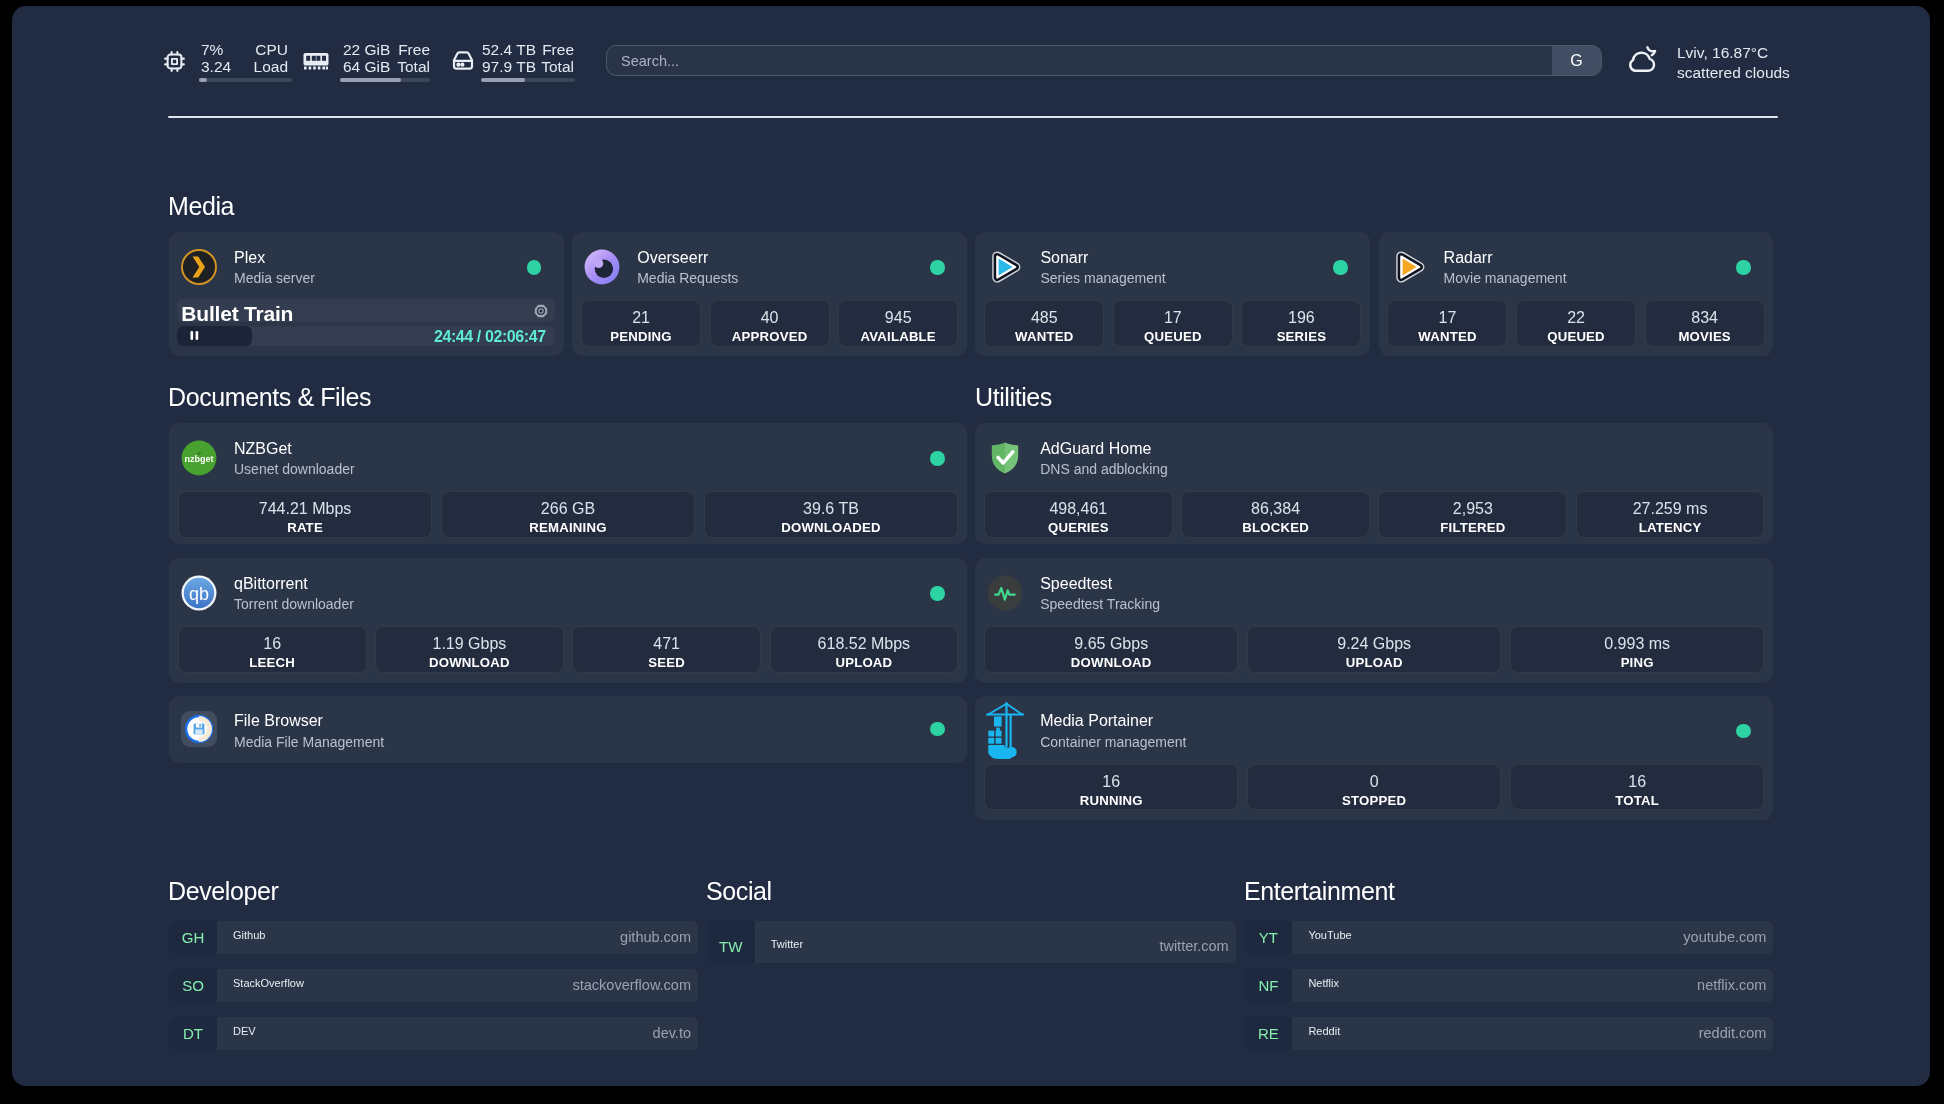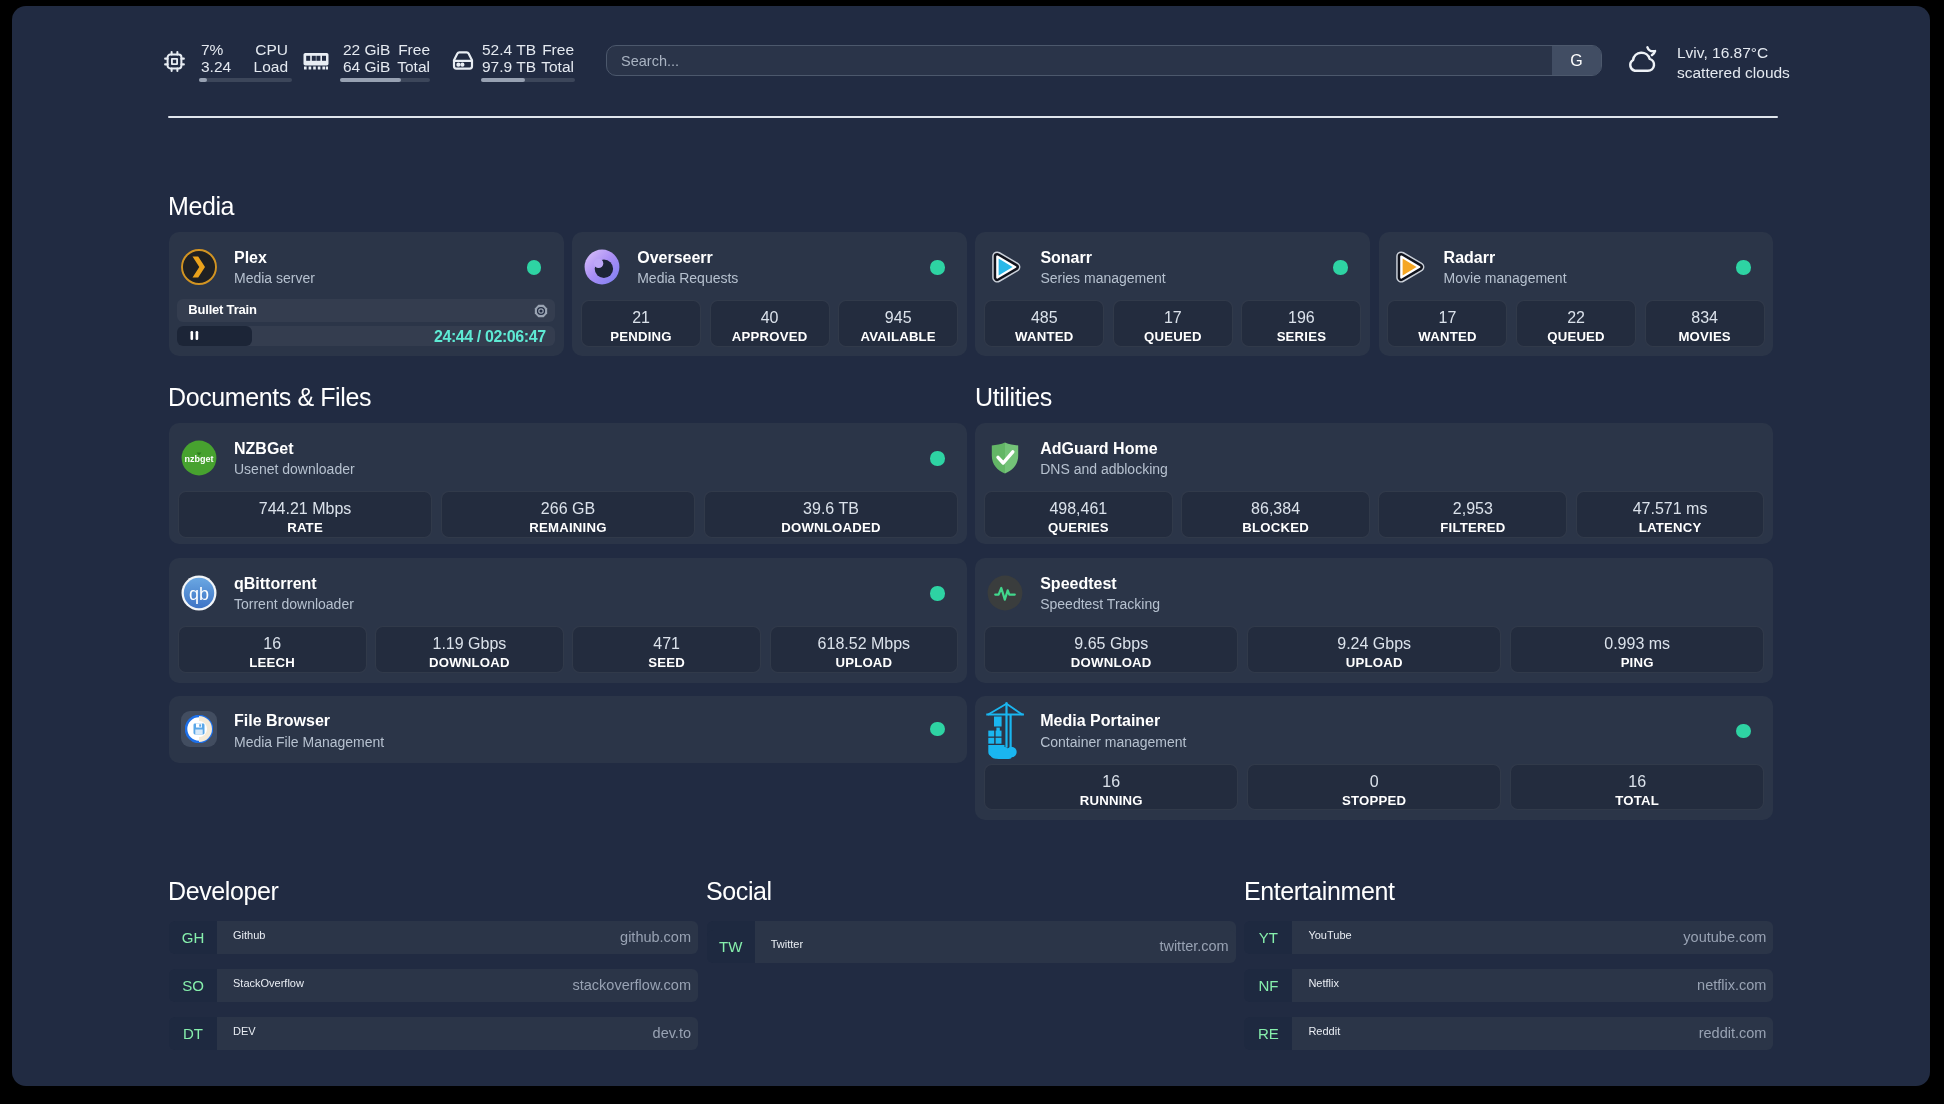--- a/index.html
+++ b/index.html
@@ -27,35 +27,35 @@
 
   .sep { position:absolute; left:156px; top:109.5px; width:1610px; height:2px;
          background:#dfe5ec; border-radius:1px; }
 
   
   .h2 { position:absolute; color:#fff; font-size:25px; font-weight:500; letter-spacing:-0.4px; }
 
   
   .card { position:absolute; background:#2b3548; border-radius:10px; }
   .cicon { position:absolute; left:12px; top:17px; width:36px; height:36px; }
-  .ctitle { position:absolute; left:65px; top:16.5px; font-size:16px; font-weight:700; color:#fff; }
+  .ctitle { position:absolute; left:65px; top:16.5px; font-size:16px; font-weight:400; color:#fff; }
   .csub   { position:absolute; left:65px; top:38px; font-size:14px; color:#b6c1cf; }
   .dot { position:absolute; width:14.5px; height:14.5px; border-radius:50%; background:#2ed3a3;
          top:28px; right:22.5px; }
   .tiles { position:absolute; left:8.8px; right:8.8px; top:68.4px; height:46.3px;
            display:flex; gap:8.5px; }
   .tile { flex:1; background:#232c3e; border:1px solid rgba(255,255,255,0.065); border-radius:8px;
           text-align:center; overflow:hidden; padding-top:6px; }
   .tile .v { font-size:16px; line-height:21px; color:#dbe2eb; }
   .tile .k { font-size:13.2px; line-height:17px; font-weight:700; color:#fff; letter-spacing:0.2px; }
 
   
   .prow { position:absolute; left:8.3px; width:377.5px; background:rgba(255,255,255,0.045);
           border-radius:6px; }
-  .ptext { position:absolute; left:11px; top:3px; font-size:13px; font-weight:600; letter-spacing:-0.2px; color:#fff; }
+  .ptext { position:absolute; left:4px; top:3px; font-size:21px; font-weight:600; letter-spacing:-0.2px; color:#fff; }
   .ptime { position:absolute; right:9px; top:2px; font-size:16px; font-weight:700; letter-spacing:-0.4px; color:#5eead4; }
   .pfill { position:absolute; left:0; top:0; bottom:0; width:75px; background:#1c2537; border-radius:6px; }
 
   
   .bm { position:absolute; width:529px; height:33px; border-radius:6px; overflow:hidden;
         display:flex; }
   .bm .ab { width:48px; background:#1e2940; color:#86efac; font-size:15px; font-weight:500;
             display:flex; align-items:center; justify-content:center; flex:none; }
   .bm .bar { flex:1; background:#2b3548; position:relative; }
   .bm .nm { position:absolute; left:16px; top:7.5px; font-size:11px; color:#e9edf3; }
@@ -300,21 +300,21 @@
         </div>
     <div class="tile">
           <div class="v">86,384</div>
           <div class="k">BLOCKED</div>
         </div>
     <div class="tile">
           <div class="v">2,953</div>
           <div class="k">FILTERED</div>
         </div>
     <div class="tile">
-          <div class="v">47.571 ms</div>
+          <div class="v">27.259 ms</div>
           <div class="k">LATENCY</div>
         </div>
   </div>
 </div>
 
 <div class="card" style="left:157px;top:552px;width:798px;height:124.5px">
   <svg class="cicon" viewBox="0 0 36 36">
     <defs>
           <linearGradient id="qbg" x1="0" y1="0" x2="0" y2="1">
       <stop offset="0" stop-color="#6aa7e2"></stop>

